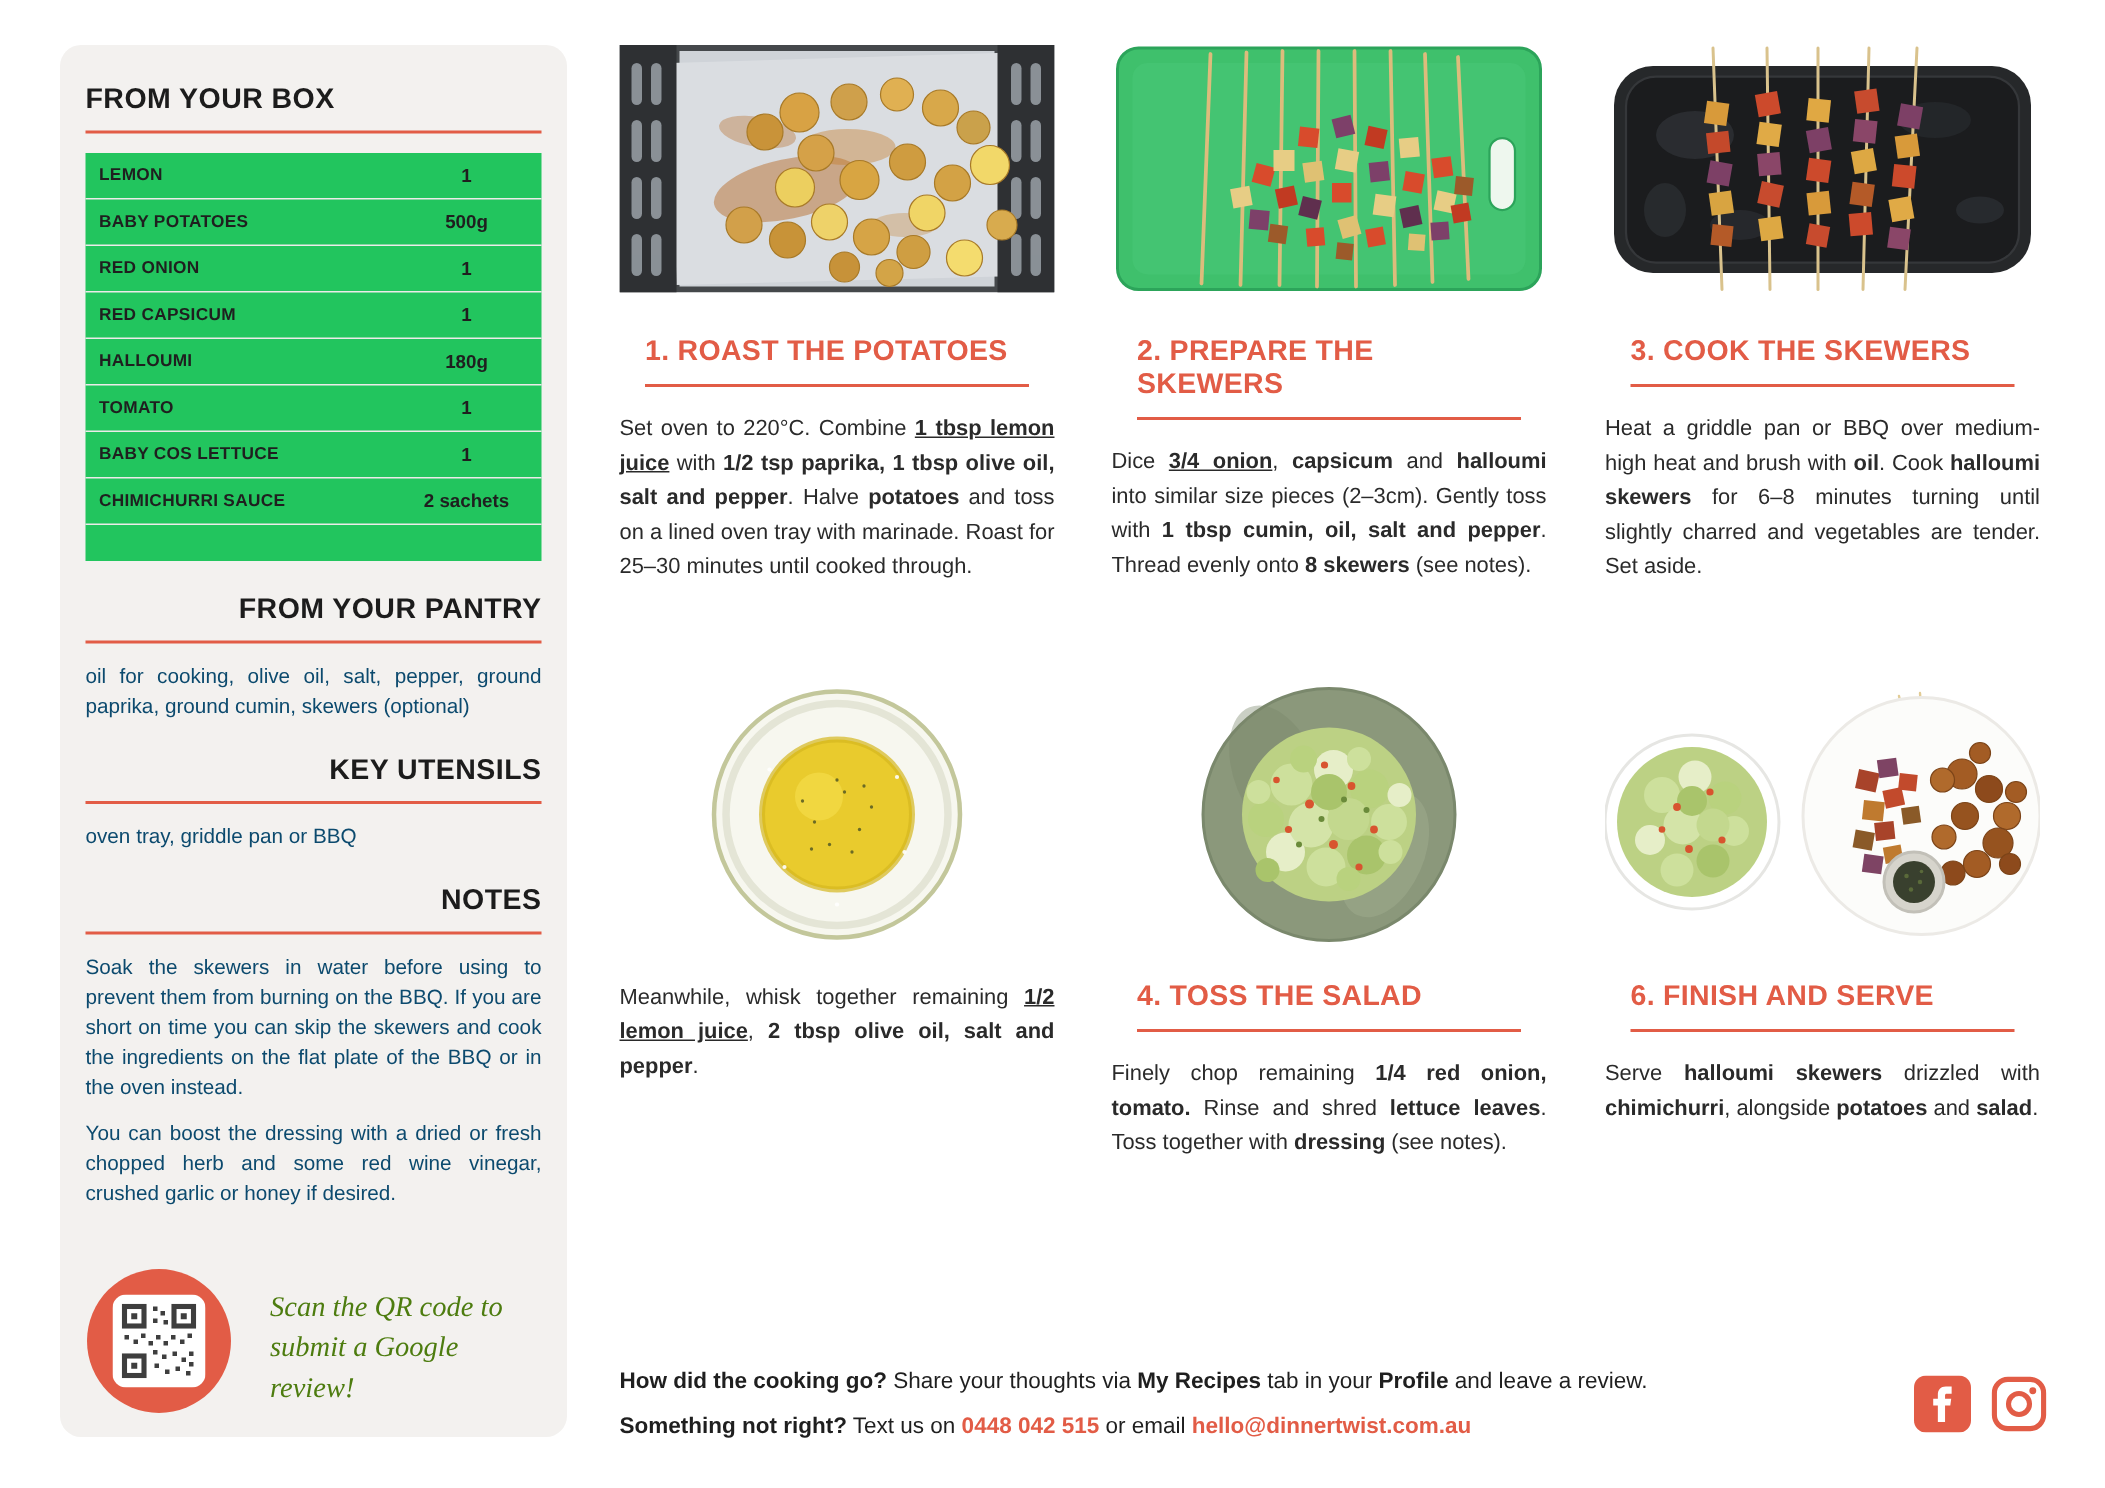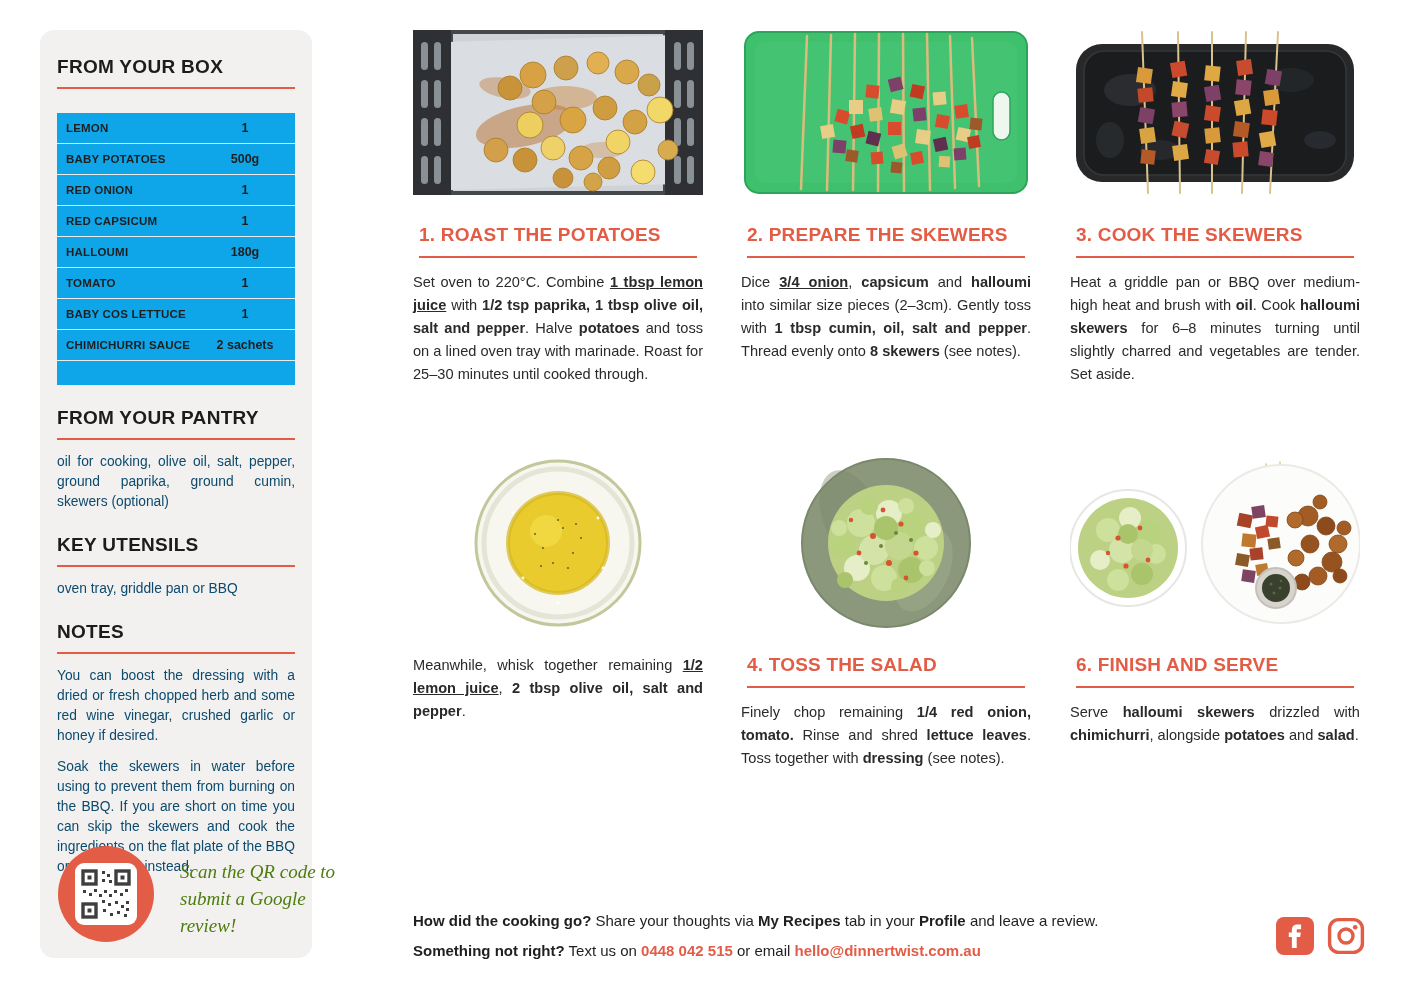--- a/index.html
+++ b/index.html
@@ -2,45 +2,45 @@
 <html><head>
 <meta charset="utf-8">
 <style>
   html,body{margin:0;padding:0;background:#fff;}
   .sheet{position:relative;width:1403px;height:992px;background:#ffffff;overflow:hidden;
          font-family:"Liberation Sans",sans-serif;color:#222;}
   .b{font-weight:700}
   .u{text-decoration:underline}
 
   
-  .sidebar{position:absolute;left:40px;top:30px;width:272px;height:928px;background:#F3F1EF;
+  .sidebar{position:absolute;left:40px;top:30px;width:338px;height:928px;background:#F3F1EF;
            border-radius:14px;box-sizing:border-box;padding:26px 17px 0;}
   .side-h{font-size:19px;font-weight:700;color:#1c1c1c;letter-spacing:.3px;margin:0;
           padding-bottom:9px;border-bottom:2px solid #E25C46;}
-  .box-table{background:#0ea5e9;margin-top:24px;padding-bottom:24px;}
+  .box-table{background:#22c55e;margin-top:13px;padding-bottom:24px;}
   .box-row{display:flex;justify-content:space-between;align-items:center;height:30px;
            padding:0 0 0 9px;border-bottom:1px solid #ECEBE9;}
   .box-row .n{font-size:11.5px;font-weight:700;color:#1f1f1f;letter-spacing:.2px;}
   .box-row .q{font-size:12.5px;font-weight:700;color:#1f1f1f;width:100px;text-align:center;}
-  .sec{margin-top:22px;}
+  .sec{margin-top:22px;text-align:right;}
   .side-text{font-size:13.8px;line-height:20px;color:#0c4a6e;text-align:justify;margin:12px 0 0;}
   .side-text + .side-text{margin-top:11px;}
   .qr-wrap{position:absolute;left:18px;top:816px;width:302px;height:100px;}
   .qr-circle{position:absolute;left:0;top:0;width:96px;height:96px;border-radius:50%;
              background:#E25C46;display:flex;align-items:center;justify-content:center;}
   .qr-text{position:absolute;left:122px;top:12px;color:#4d7c0f;font-size:19px;line-height:27px;
            font-weight:400;font-style:italic;font-family:cursive;}
 
   
   .step{position:absolute;width:290px;}
   #s1{left:413px;top:30px}#s2{left:741px;top:30px}#s3{left:1070px;top:30px}
   #s4{left:413px;top:458px}#s5{left:741px;top:458px}#s6{left:1070px;top:458px}
   .photo{position:relative;height:165px;margin-bottom:29px;}
   .row2 .photo{height:170px;margin-bottom:26px;}
-  .step-title{font-size:19px;font-weight:700;color:#E25C46;letter-spacing:.2px;margin:6px;
+  .step-title{font-size:19px;font-weight:700;color:#E25C46;letter-spacing:.2px;margin:17px;
               padding-bottom:10px;border-bottom:2px solid #E25C46;}
   .step-body{margin:13px 0 0;font-size:14.6px;line-height:23px;color:#2a2a2a;text-align:justify;}
 
   
   .footer{position:absolute;left:413px;top:906px;width:860px;font-size:15px;line-height:30px;color:#1f1f1f;}
   .footer p{margin:0}
   .link{color:#E25C46;font-weight:700;text-decoration:none;cursor:pointer;}
   .social{position:absolute;left:1276px;top:917px;display:flex;gap:13px;}
 </style>
 </head>
@@ -85,22 +85,22 @@
         </div>
     </div>
 
     <h2 class="side-h sec">FROM YOUR PANTRY</h2>
     <p class="side-text">oil for cooking, olive oil, salt, pepper, ground paprika, ground cumin, skewers (optional)</p>
 
     <h2 class="side-h sec">KEY UTENSILS</h2>
     <p class="side-text">oven tray, griddle pan or BBQ</p>
 
     <h2 class="side-h sec">NOTES</h2>
+    <p class="side-text">Soak the skewers in water before using to prevent them from burning on the BBQ. If you are short on time you can skip the skewers and cook the ingredients on the flat plate of the BBQ or in the oven instead.</p>
     <p class="side-text">You can boost the dressing with a dried or fresh chopped herb and some red wine vinegar, crushed garlic or honey if desired.</p>
-    <p class="side-text">Soak the skewers in water before using to prevent them from burning on the BBQ. If you are short on time you can skip the skewers and cook the ingredients on the flat plate of the BBQ or in the oven instead.</p>
 
     <div class="qr-wrap">
       <div class="qr-circle">
         <svg width="62" height="62" viewBox="0 0 62 62">
           <rect x="0" y="0" width="62" height="62" rx="9" fill="#ffffff"></rect>
           <g fill="none" stroke="#3e3e3e" stroke-width="3.4">
             <rect x="8" y="8" width="13" height="13"></rect>
             <rect x="41" y="8" width="13" height="13"></rect>
             <rect x="8" y="41" width="13" height="13"></rect>
           </g>

